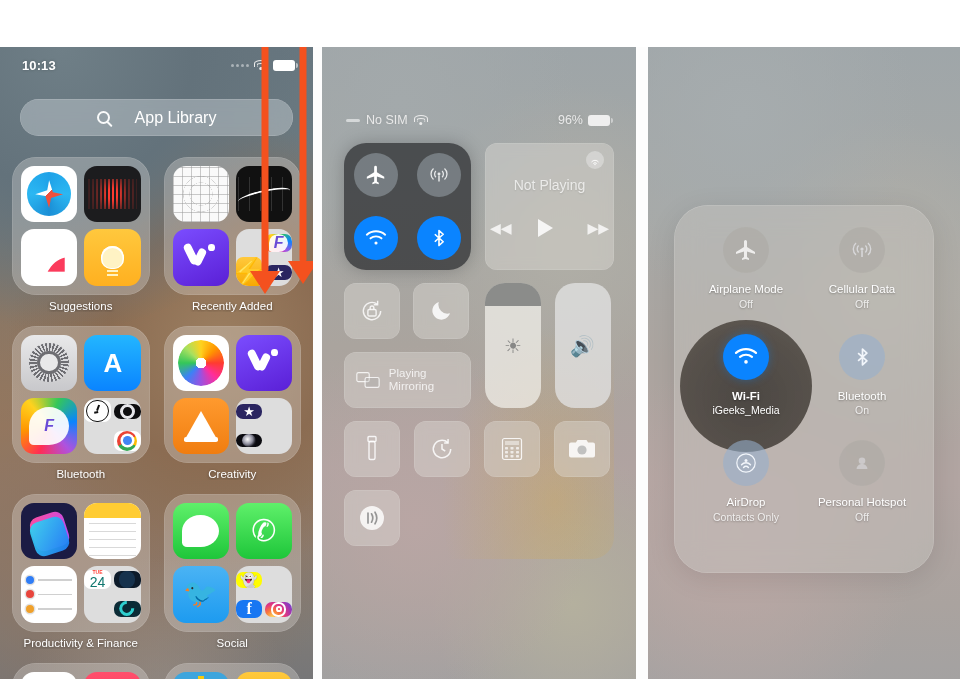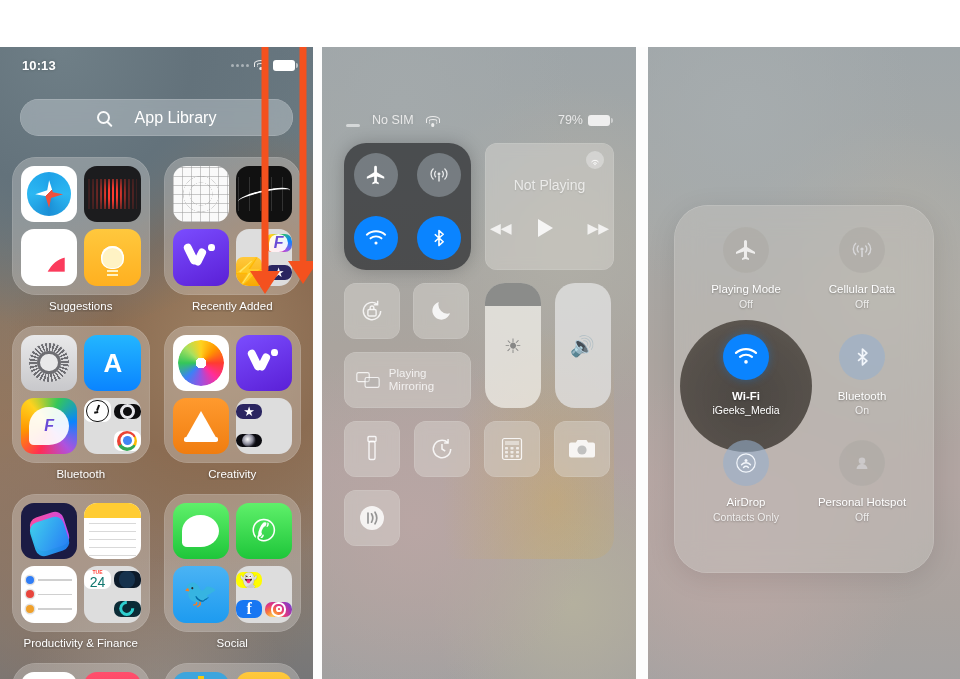--- a/index.html
+++ b/index.html
@@ -232,21 +232,21 @@
       radial-gradient(75% 35% at 30% 70%, #b9a6a4 0%, rgba(185,166,164,0) 75%),
       radial-gradient(60% 30% at 80% 82%, #b4b09e 0%, rgba(180,176,158,0) 75%),
       linear-gradient(180deg,#9ea5a8 0%, #a5a8a6 22%, #aaa49e 44%, #b0a3a1 62%, #a9a29e 80%, #9fa0a2 100%);
   }
   .statusbar2{
     position:absolute;top:62px;left:0;right:0;height:22px;
     display:flex;align-items:center;justify-content:space-between;
     padding:0 26px 0 24px;color:#e9e9e9;font-size:12.5px;
     text-shadow:0 0 4px rgba(0,0,0,.12);
   }
-  .sb2-left{display:flex;align-items:flex-end;gap:12px;}
+  .sb2-left{display:flex;align-items:center;gap:6px;}
   .sb2-right{display:flex;align-items:center;gap:5px;}
   .sb2-bars{width:14px;height:3px;border-radius:2px;background:rgba(255,255,255,.55);}
   .wifi-glyph{display:inline-block;width:14px;height:11px;position:relative;}
   .wifi-glyph b,.wifi-glyph i,.wifi-glyph u{position:absolute;left:50%;transform:translateX(-50%);
     border:1.6px solid #ececec;border-bottom:none;border-radius:50% 50% 0 0;}
   .wifi-glyph b{width:14px;height:7px;top:0;}
   .wifi-glyph i{width:9px;height:4.5px;top:3px;}
   .wifi-glyph u{width:3.5px;height:3.5px;top:7px;border:none;background:#ececec;border-radius:50%;}
   .batt2{width:22px;height:11px;border-radius:3px;background:#efefef;position:relative;}
   .batt2::after{content:"";position:absolute;right:-3px;top:3px;width:2px;height:5px;background:rgba(239,239,239,.55);border-radius:0 2px 2px 0;}
@@ -584,21 +584,21 @@
       <span class="sb2-left">
         <span class="sb2-bars"></span>
         <span>No SIM</span>
         <span class="wifi-glyph">
             <b></b>
             <i></i>
             <u></u>
           </span>
       </span>
       <span class="sb2-right">
-        <span>79%</span>
+        <span>96%</span>
         <span class="batt2"></span>
       </span>
     </div>
 
     <div class="cc-grid">
 
       <div class="cc-row">
         <div class="conn">
           <div class="ctoggle t-off">
             <svg class="gi" width="22" height="22" viewBox="0 0 24 24" fill="#ffffff">
@@ -740,21 +740,21 @@
     <div class="p3-bg"></div>
 
     <div class="expanded">
 
       <div class="ecell">
         <div class="ebtn e-off">
           <svg class="gi" width="24" height="24" viewBox="0 0 24 24" fill="rgba(255,255,255,.78)">
               <path d="M21 16v-2l-8-5V3.5A1.5 1.5 0 0 0 11.5 2 1.5 1.5 0 0 0 10 3.5V9l-8 5v2l8-2.5V19l-2 1.5V22l3.5-1 3.5 1v-1.5L13 19v-5.5z"></path>
             </svg>
         </div>
-        <div class="etitle">Playing Mode</div>
+        <div class="etitle">Airplane Mode</div>
         <div class="esub">Off</div>
       </div>
 
       <div class="ecell">
         <div class="ebtn e-off">
           <svg class="gi" width="24" height="24" viewBox="0 0 24 24" fill="none" stroke="rgba(230,230,235,.72)" stroke-width="1.4">
             <circle cx="12" cy="11" r="1.6" fill="rgba(230,230,235,.72)" stroke="none"></circle>
             <path d="M8.6 7.6a4.8 4.8 0 0 0 0 6.8M15.4 7.6a4.8 4.8 0 0 1 0 6.8"></path>
             <path d="M6 5a8 8 0 0 0 0 12M18 5a8 8 0 0 1 0 12"></path>
             <path d="M12 12.6V19" stroke-width="1.6"></path>

